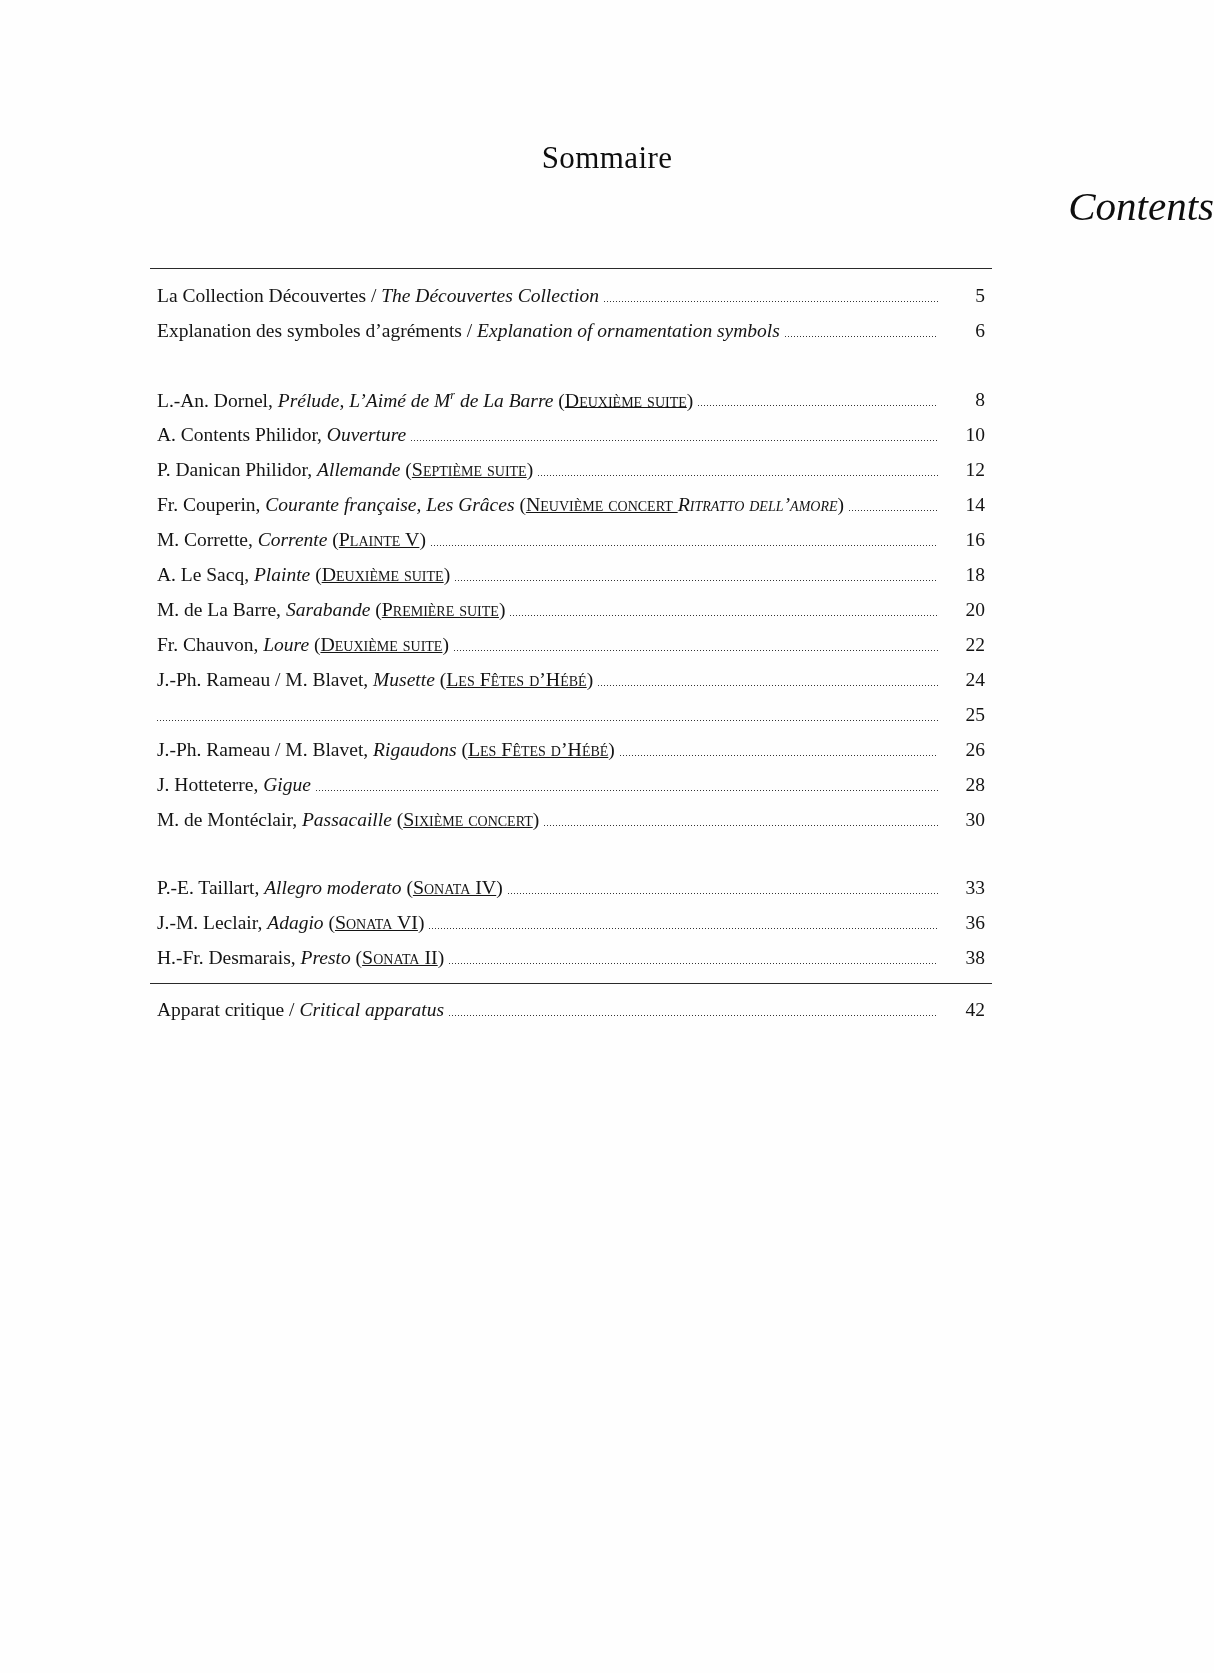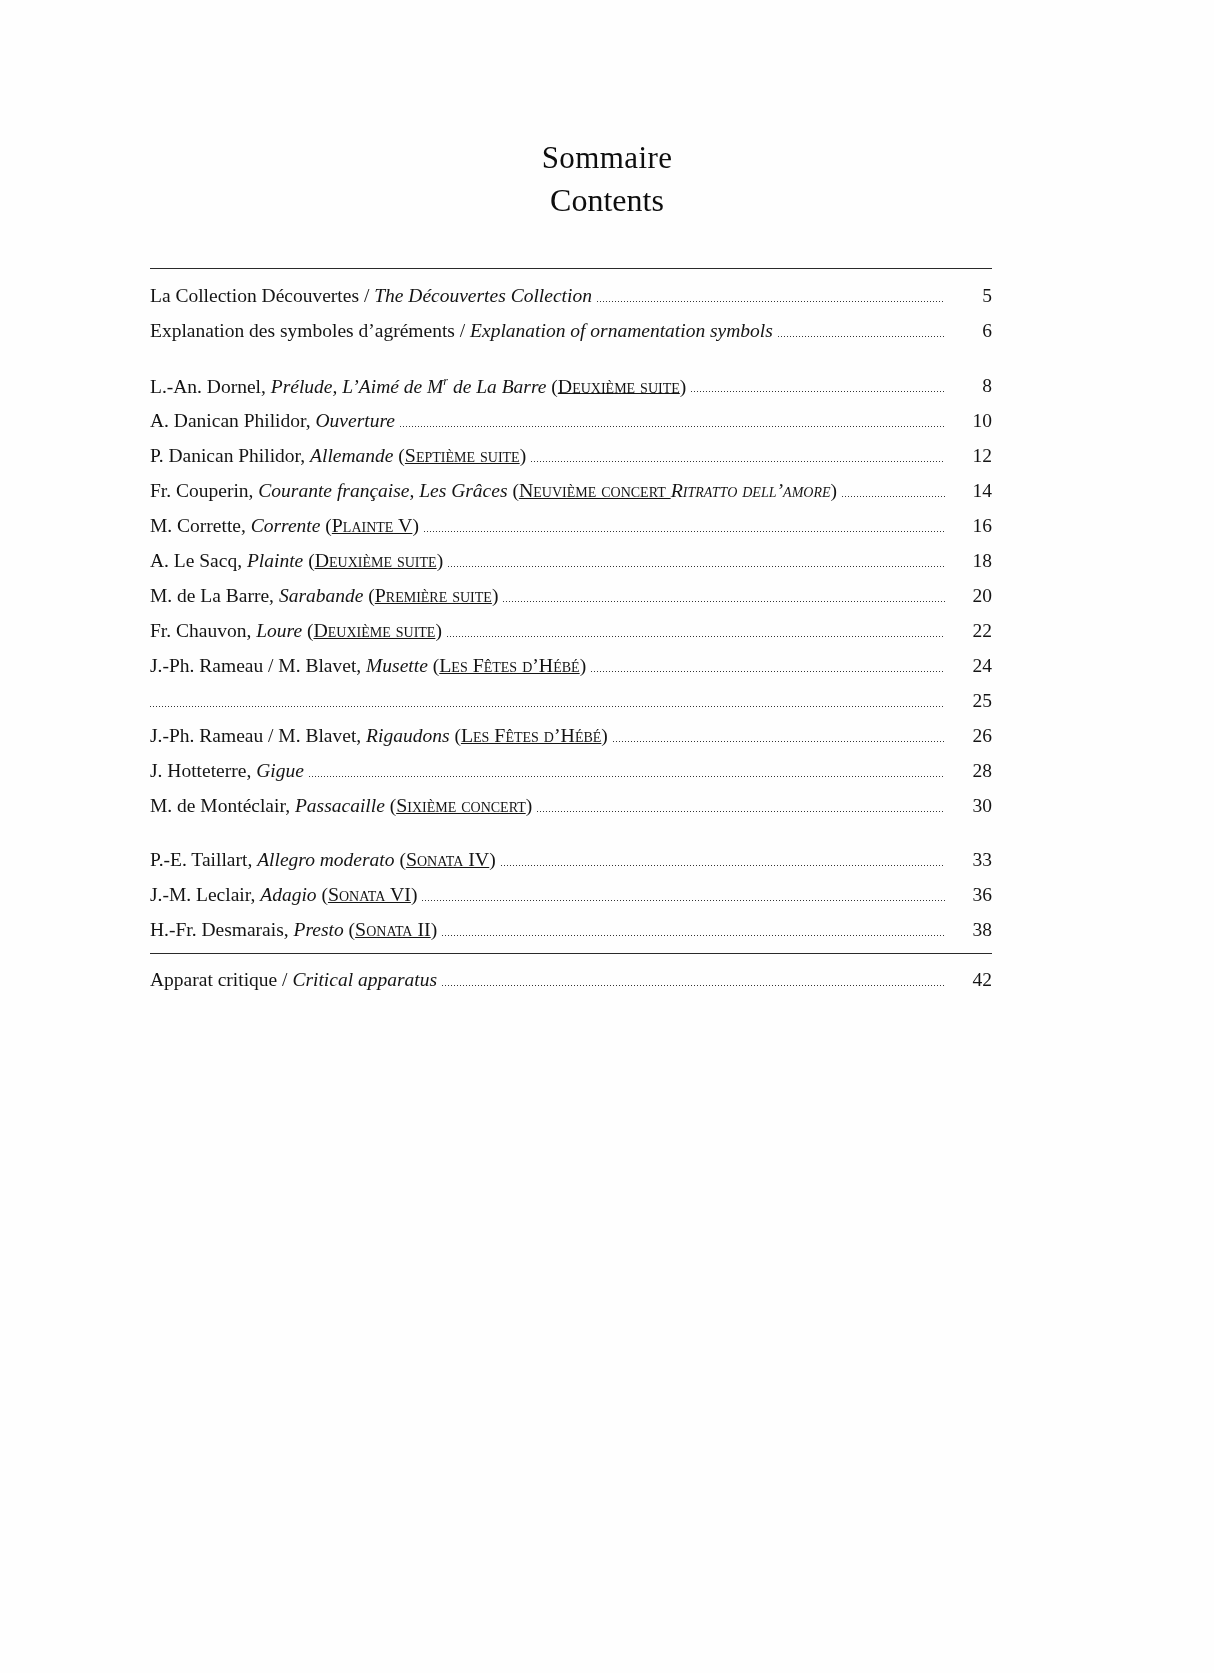--- a/index.html
+++ b/index.html
@@ -26,39 +26,41 @@
     text-align: center;
     padding-top: 140px;
   }
   .title-fr {
     font-size: 31px;
     letter-spacing: 0.4px;
     line-height: 1.15;
     color: #0e0e0e;
   }
   .title-en {
-    font-size: 32px;
+    font-size: 41px;
+    font-style: italic;
     line-height: 1.5;
     color: #0e0e0e;
+    text-align: right;
   }
   .toc {
     position: absolute;
     left: 150px;
     top: 268px;
     width: 842px;
   }
   .rule {
     border: 0;
     border-top: 1px solid #2a2a2a;
     margin: 0;
     height: 0;
   }
   .rule-top { margin-bottom: 9px; }
   .rule-bottom { margin-top: 5px; margin-bottom: 9px; }
-  .group { margin: 0; }
+  .group { margin: 7px; }
   .gap { height: 19px; }
   .entry {
     display: flex;
     align-items: baseline;
     width: 100%;
     font-size: 19.5px;
     line-height: 1.0;
     padding: 7.5px 0;
     color: #141414;
   }
@@ -139,21 +141,21 @@
 
     <div class="gap"></div>
 
     <div class="group" id="entries-group">
         <div class="entry">
           <span class="entry-text"><span>L.-An. Dornel, </span><span class="it">Prélude, L’Aimé de M</span><sup>r</sup><span class="it"> de La Barre</span><span> (</span><span class="sc">Deuxième suite</span><span>)</span></span>
           <span class="leader"></span>
           <span class="pageno">8</span>
         </div>
         <div class="entry">
-          <span class="entry-text"><span>A. Danican Philidor, </span><span class="it">Ouverture</span></span>
+          <span class="entry-text"><span>A. Contents Philidor, </span><span class="it">Ouverture</span></span>
           <span class="leader"></span>
           <span class="pageno">10</span>
         </div>
         <div class="entry">
           <span class="entry-text"><span>P. Danican Philidor, </span><span class="it">Allemande</span><span> (</span><span class="sc">Septième suite</span><span>)</span></span>
           <span class="leader"></span>
           <span class="pageno">12</span>
         </div>
         <div class="entry">
           <span class="entry-text"><span>Fr. Couperin, </span><span class="it">Courante française, Les Grâces</span><span> (</span><span class="sc">Neuvième concert </span><span class="sc-it">Ritratto dell’amore</span><span>)</span></span>

